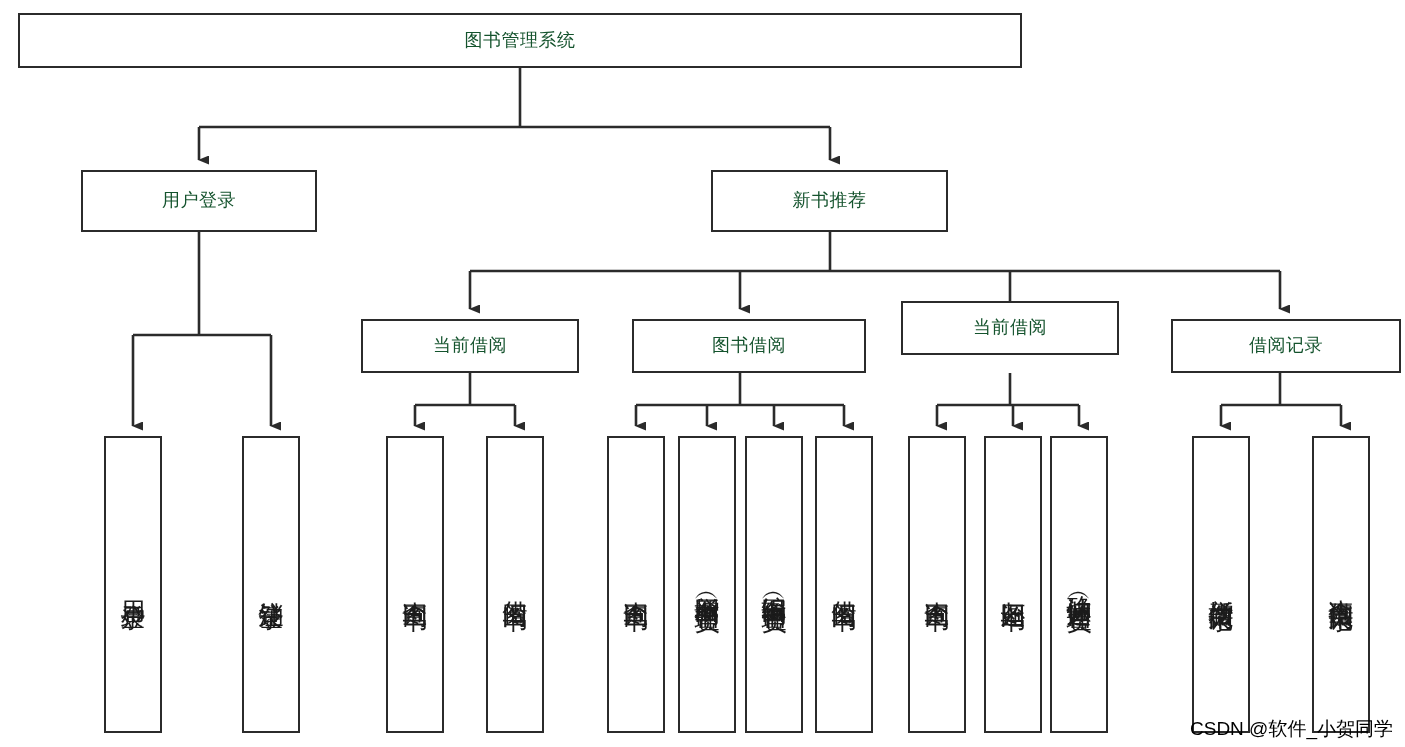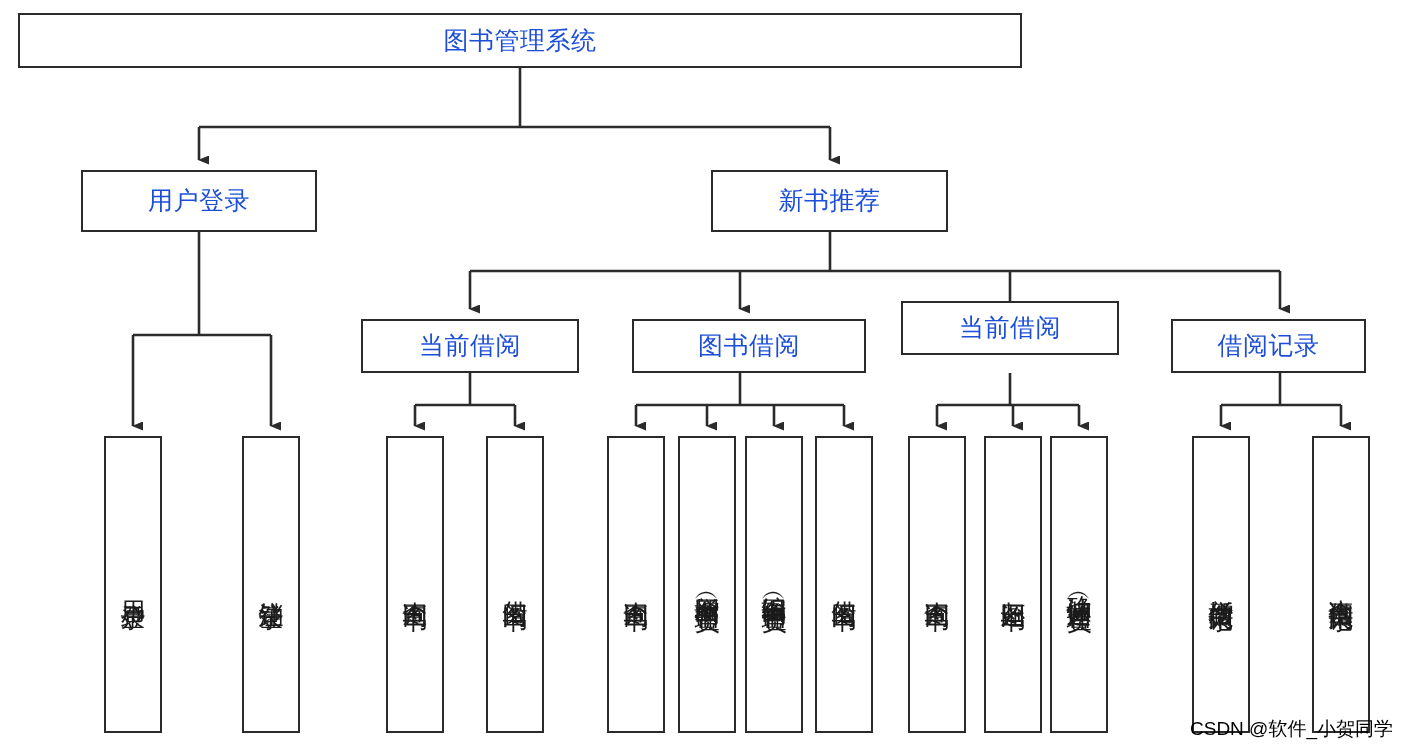--- a/index.html
+++ b/index.html
@@ -29,22 +29,22 @@
     position: absolute;
     box-sizing: border-box;
     background: #ffffff;
     border: 2.5px solid #2b2b2b;
     display: flex;
     align-items: center;
     justify-content: center;
     overflow: hidden;
   }
   .node-label-h {
-    font-size: 25px;
-    color: #1d4ed8;
+    font-size: 18px;
+    color: #14532d;
     line-height: 1.1;
     letter-spacing: 0.5px;
     white-space: nowrap;
   }
   .node-label-v {
     font-size: 25px;
     color: #1b1b1b;
     writing-mode: vertical-rl;
     text-orientation: upright;
     line-height: 1.16;
@@ -141,21 +141,21 @@
   <div id="level3-container">
       <div class="node-box" style="left: 361px; top: 319px; width: 218px; height: 54px;">
         <span class="node-label-h">当前借阅</span>
       </div>
       <div class="node-box" style="left: 632px; top: 319px; width: 234px; height: 54px;">
         <span class="node-label-h">图书借阅</span>
       </div>
       <div class="node-box" style="left: 901px; top: 301px; width: 218px; height: 54px;">
         <span class="node-label-h">当前借阅</span>
       </div>
-      <div class="node-box" style="left: 1171px; top: 319px; width: 195px; height: 54px;">
+      <div class="node-box" style="left: 1171px; top: 319px; width: 230px; height: 54px;">
         <span class="node-label-h">借阅记录</span>
       </div>
     </div>
   <div id="leaf-container">
       <div class="node-box" style="left: 104px; top: 436px; width: 58px; height: 297px;">
         <span class="node-label-v">用户登录</span>
       </div>
       <div class="node-box" style="left: 242px; top: 436px; width: 58px; height: 297px;">
         <span class="node-label-v">注销登录</span>
       </div>

